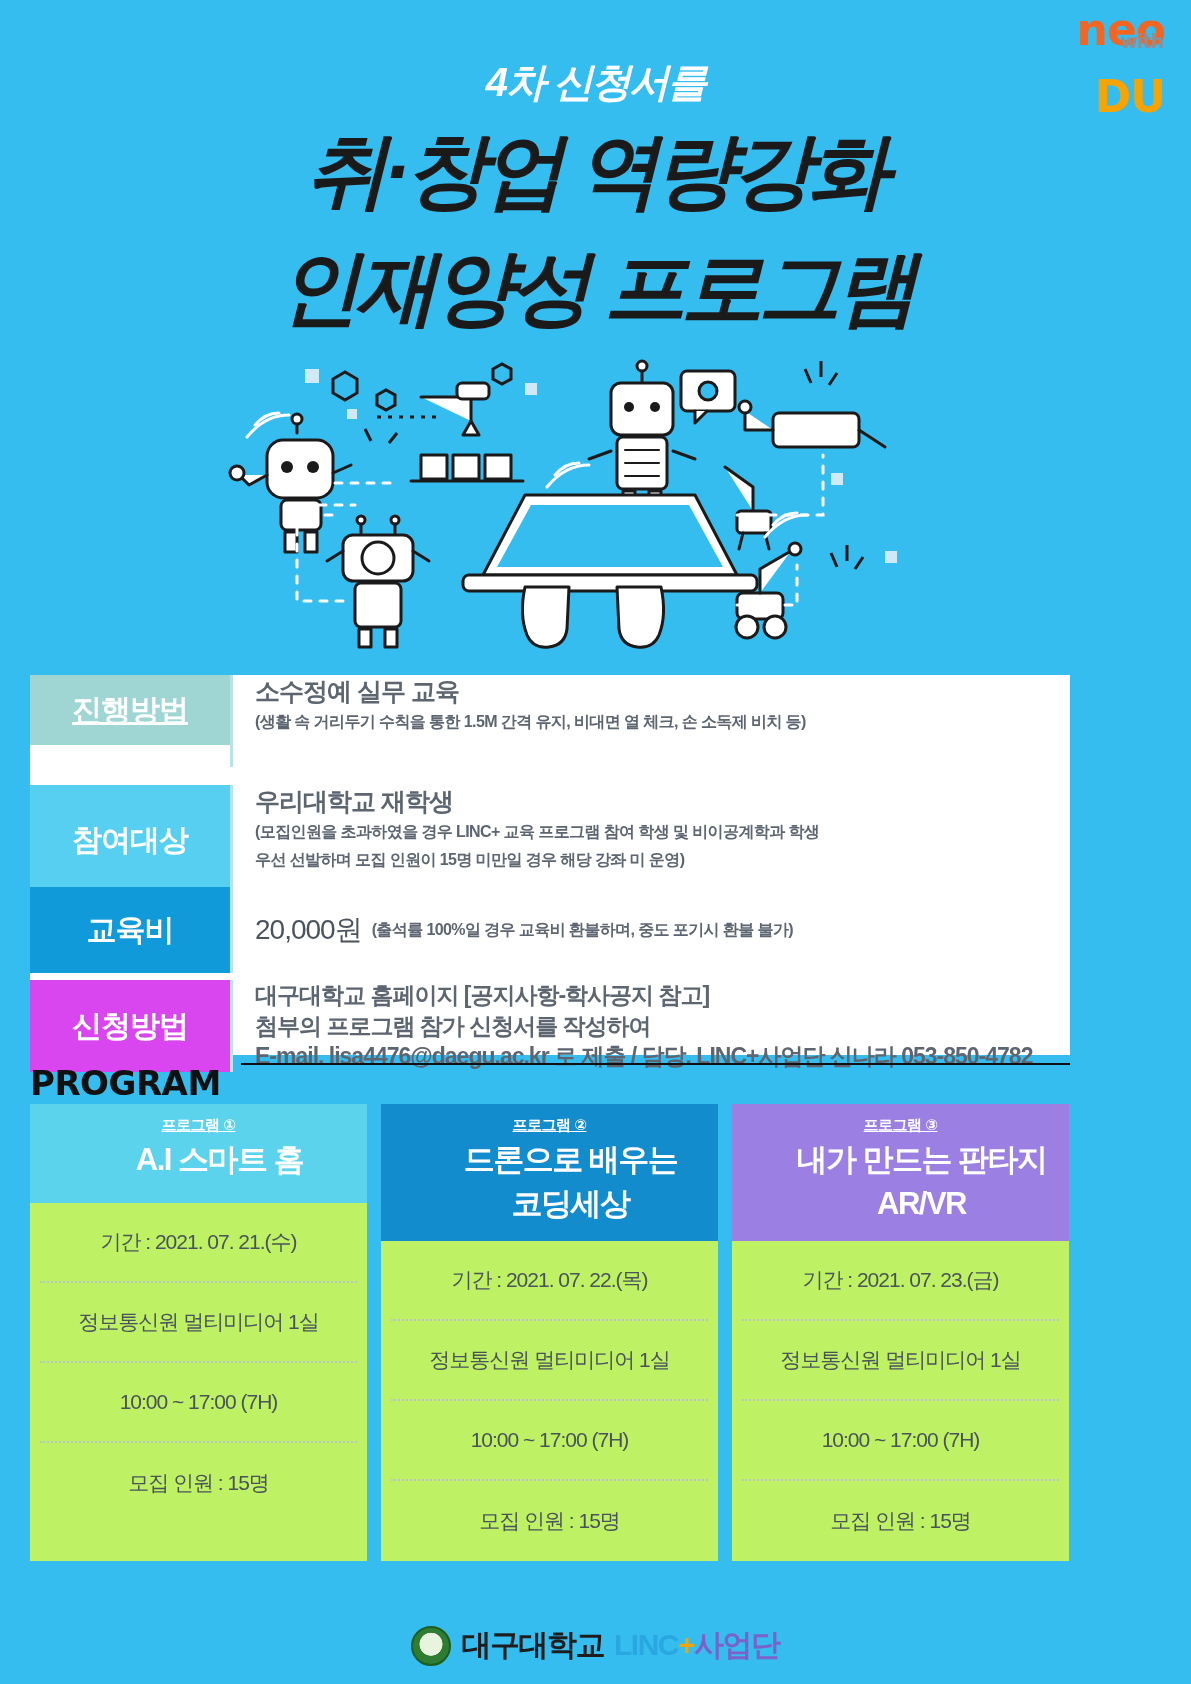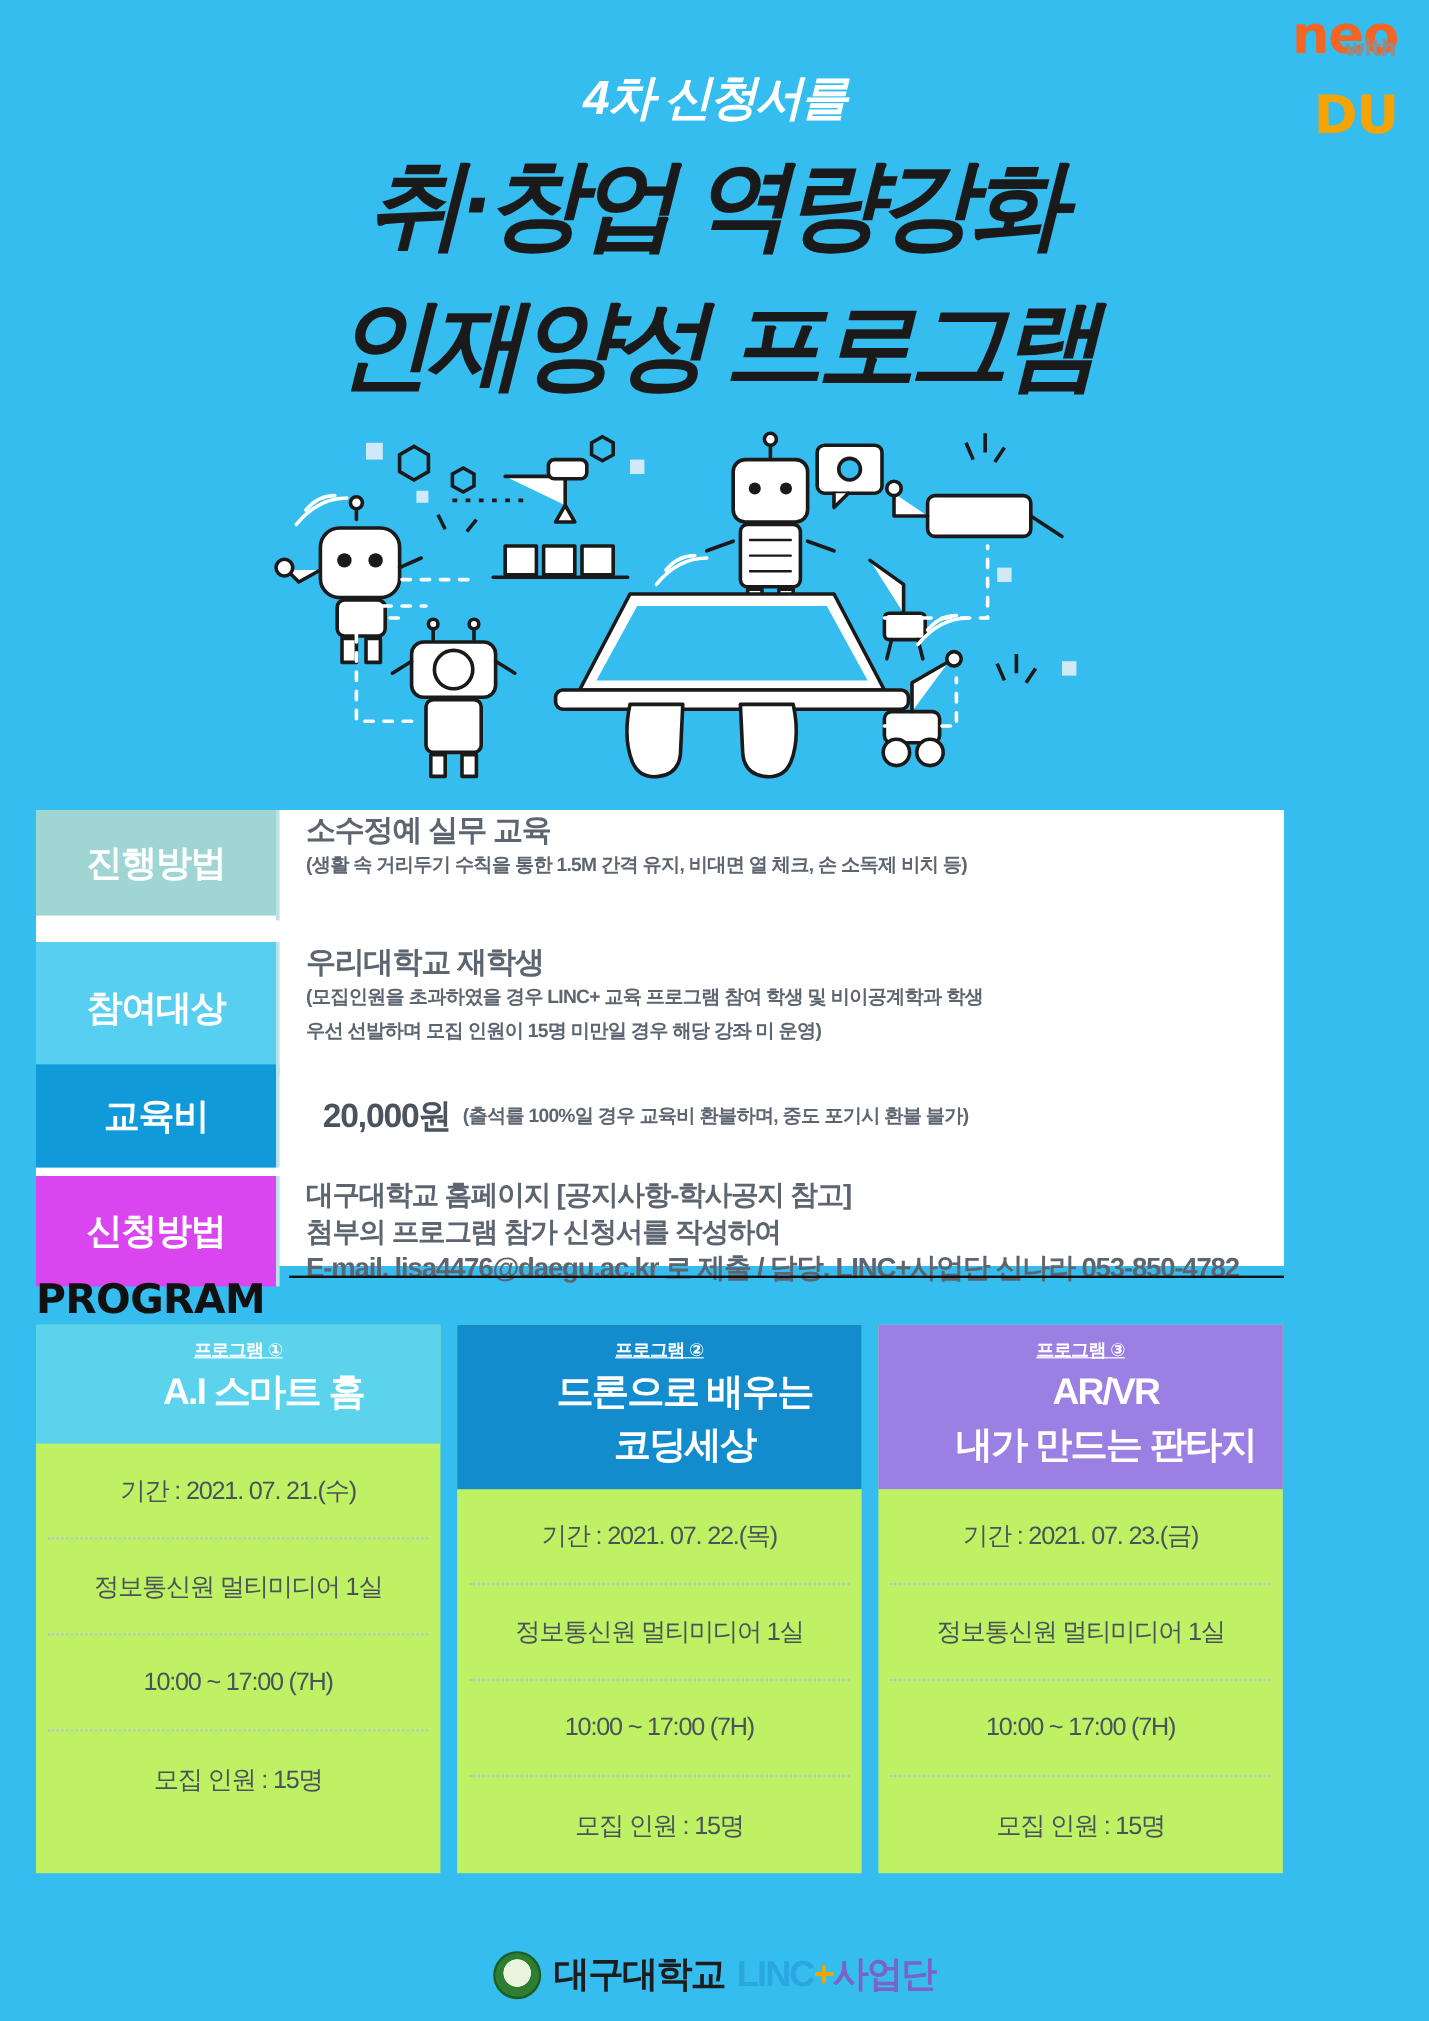--- a/index.html
+++ b/index.html
@@ -65,29 +65,29 @@
     width: 200px; flex: 0 0 200px;
     color: #ffffff; font-size: 30px; font-weight: 800;
     display: flex; align-items: center; justify-content: center;
     letter-spacing: -1px;
   }
   .info-body { flex: 1; padding-left: 22px; border-left: 3px solid #b9e3e6; }
   .info-main { font-size: 25px; font-weight: 700; color: #5d6570; letter-spacing: -1px; }
   .info-sub  { font-size: 16px; font-weight: 700; color: #5d6570; letter-spacing: -0.6px; line-height: 1.75; }
 
   .row1 { top: 0px;   height: 92px; }
-  .row1 .info-label { background: #9fd6d4; height: 88px; }
+  .row1 .info-label { background: #9fd6d4; height: 70px; text-decoration: underline; }
   .row2 { top: 110px; height: 110px; }
   .row2 .info-label { background: #57cff0; height: 110px; }
   .row3 { top: 212px; height: 86px; }
   .row3 .info-label { background: #109ad9; height: 86px; }
   .row4 { top: 305px; height: 92px; }
   .row4 .info-label { background: #d946ef; height: 92px; }
 
-  .fee-amount { font-size: 28px; font-weight: 700; color: #4b535d; letter-spacing: -1px; margin-left: 14px; }
+  .fee-amount { font-size: 28px; font-weight: 400; color: #4b535d; letter-spacing: -1px; }
   .fee-note { font-size: 16px; font-weight: 700; color: #5d6570; letter-spacing: -0.6px; }
   .apply-line { font-size: 23px; font-weight: 700; color: #5d6570; letter-spacing: -1px; line-height: 1.33; }
 
   
   .prog-head {
     position: absolute; top: 1063px; left: 30px; width: 1040px;
     display: flex; gap: 20px;
   }
   .prog-head .pt {
     font-size: 34px; font-weight: 900; color: #111; letter-spacing: -0.5px;
@@ -320,22 +320,22 @@
         <div class="card-line">기간 : 2021. 07. 22.(목)</div>
         <div class="card-line">정보통신원 멀티미디어 1실</div>
         <div class="card-line">10:00  ~ 17:00 (7H)</div>
         <div class="card-line">모집 인원 : 15명</div>
       </div>
     </div>
 
     <div class="card c3">
       <div class="card-head">
         <div class="card-kicker">프로그램 ③</div>
+        <div class="card-title">내가 만드는 판타지</div>
         <div class="card-title">AR/VR</div>
-        <div class="card-title">내가 만드는 판타지</div>
       </div>
       <div class="card-body">
         <div class="card-line">기간 : 2021. 07. 23.(금)</div>
         <div class="card-line">정보통신원 멀티미디어 1실</div>
         <div class="card-line">10:00  ~ 17:00 (7H)</div>
         <div class="card-line">모집 인원 : 15명</div>
       </div>
     </div>
   </div>
 

